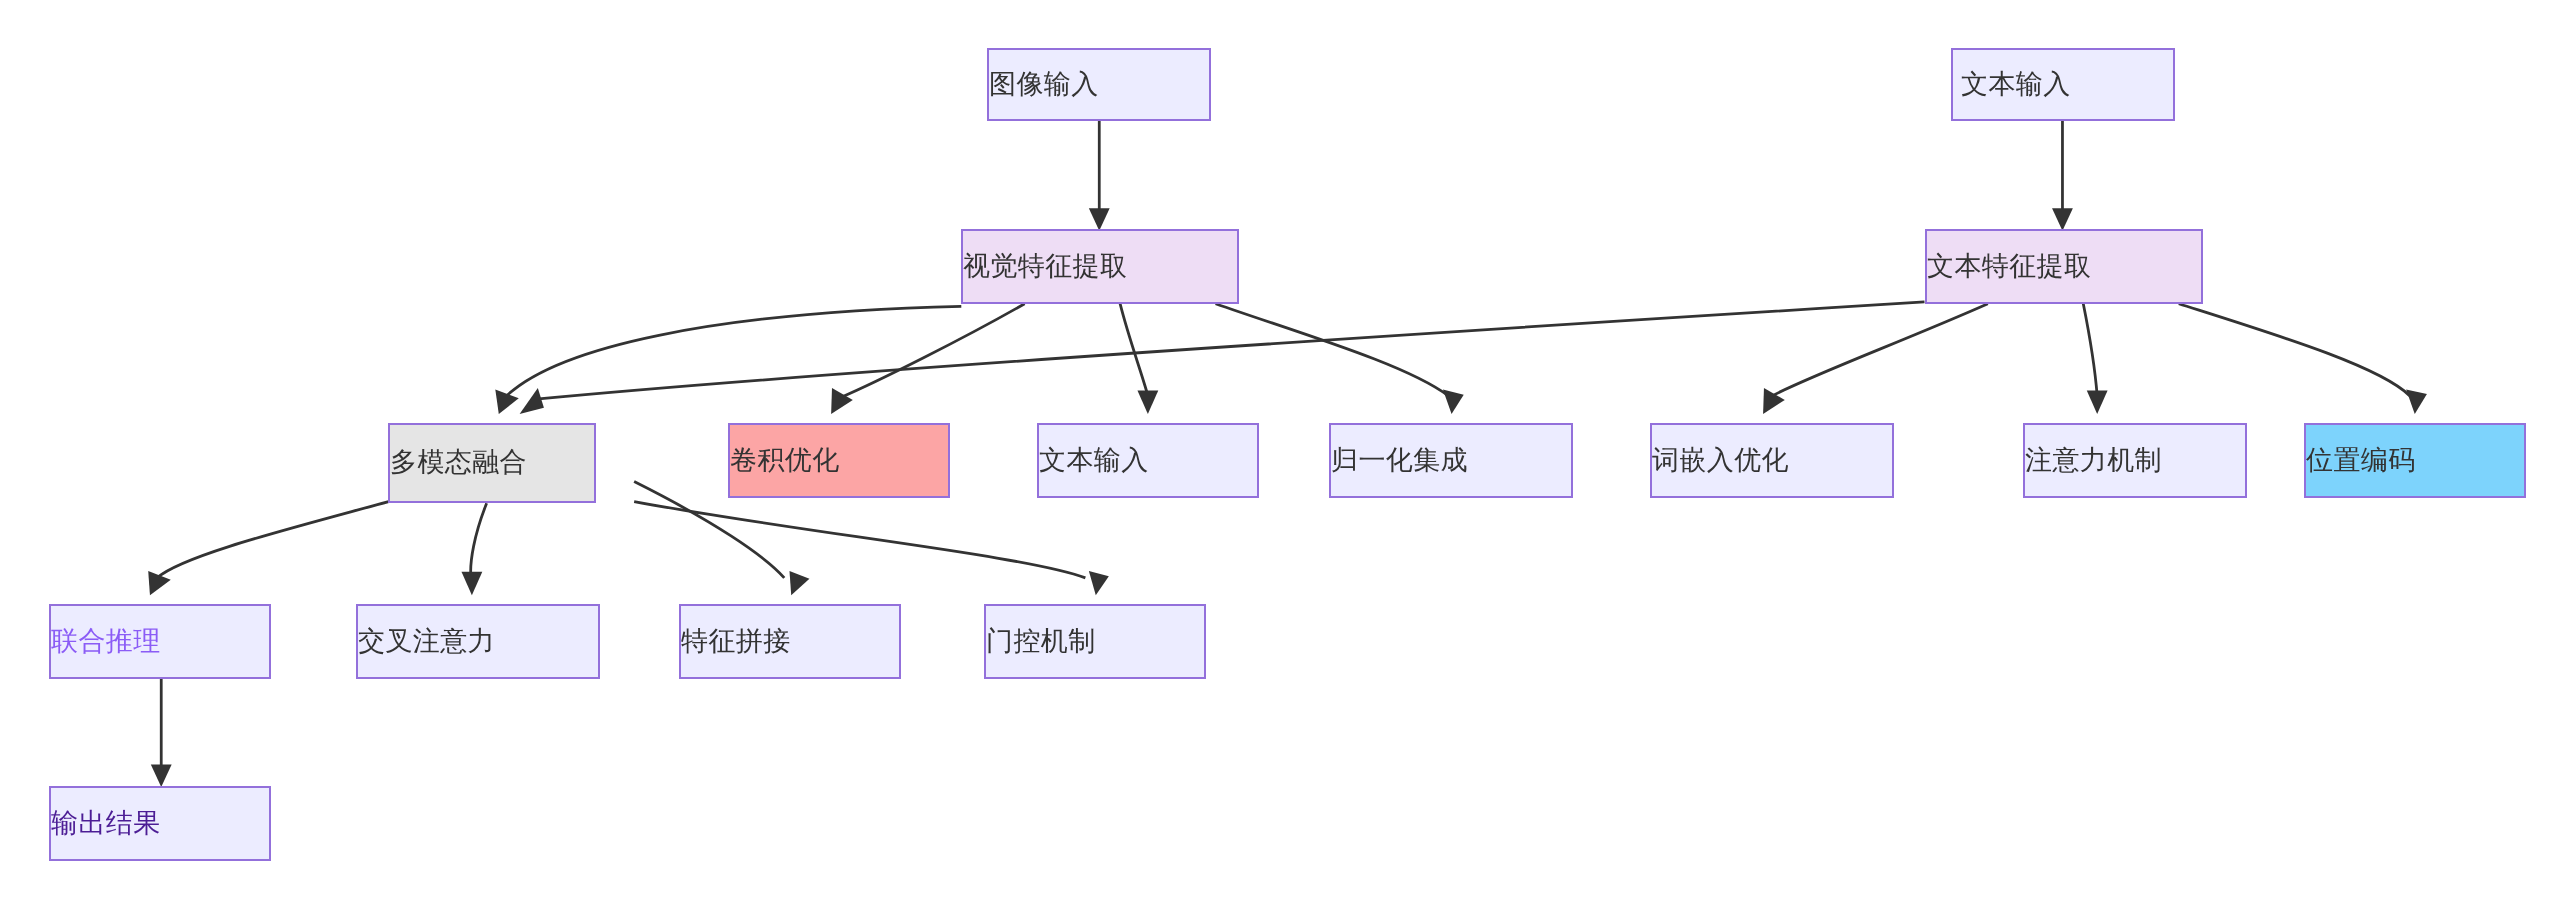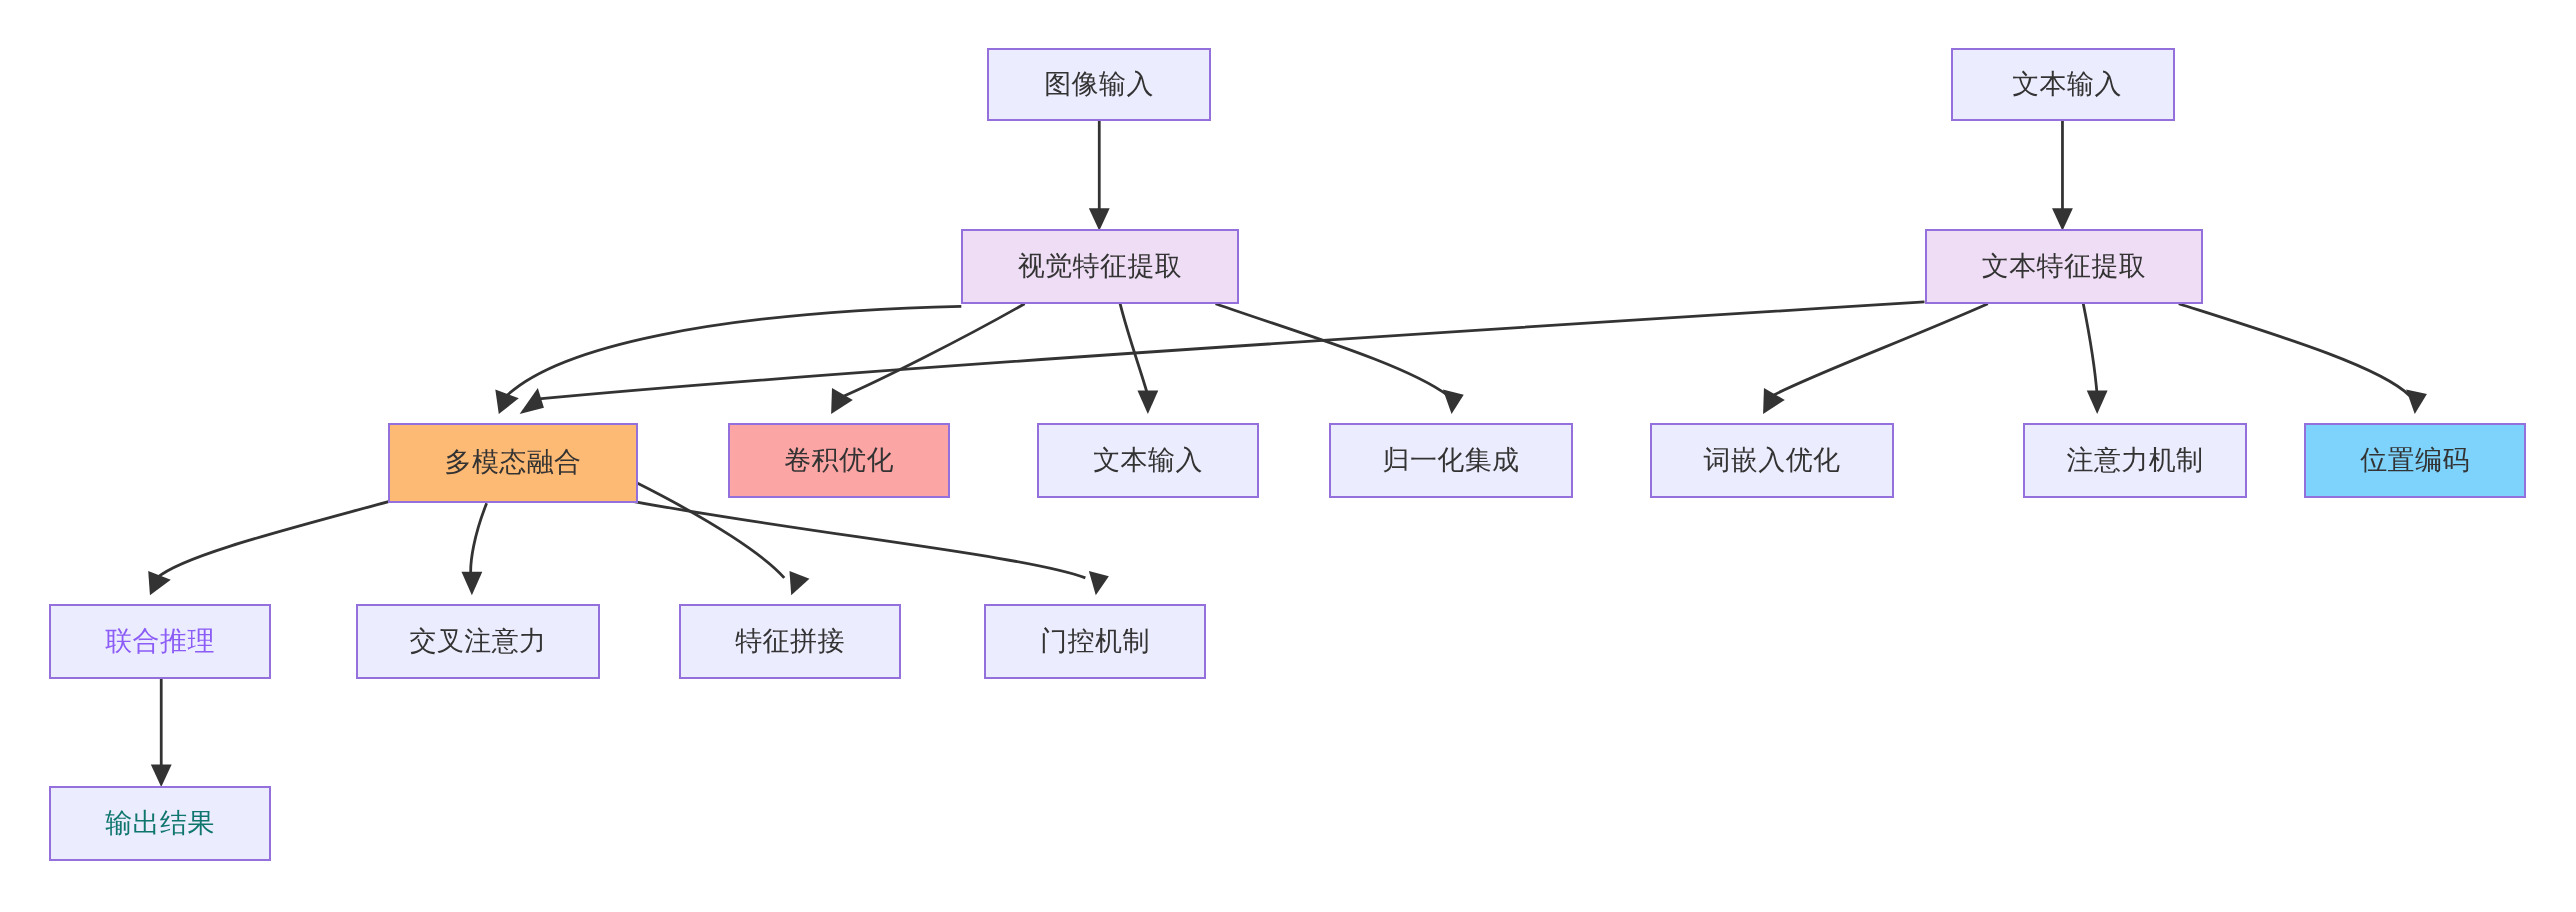--- a/index.html
+++ b/index.html
@@ -33,21 +33,21 @@
   .arrow-head {
     fill: #333333;
     stroke: none;
   }
   .node {
     position: absolute;
     box-sizing: border-box;
     border: 2.6px solid #9370db;
     display: flex;
     align-items: center;
-    justify-content: center;
+    justify-content: flex-start;
     text-align: center;
     color: #333333;
     font-size: 27px;
     line-height: 1.25;
     letter-spacing: 0.4px;
     background: #ececff;
     z-index: 2;
   }
   .node.fill-default { background: #ececff; }
   .node.fill-pink    { background: #eeddf5; }
@@ -129,21 +129,21 @@
       </div>
       <div class="node fill-default" style="left: 1951px; top: 48px; width: 224px; height: 73px; background: rgb(236, 236, 255); border-color: rgb(147, 112, 219); color: rgb(51, 51, 51); padding-left: 8px;">
         <span class="node-label">文本输入</span>
       </div>
       <div class="node fill-pink" style="left: 961px; top: 229px; width: 278px; height: 75px; background: rgb(238, 221, 245); border-color: rgb(147, 112, 219); color: rgb(51, 51, 51);">
         <span class="node-label">视觉特征提取</span>
       </div>
       <div class="node fill-pink" style="left: 1925px; top: 229px; width: 278px; height: 75px; background: rgb(238, 221, 245); border-color: rgb(147, 112, 219); color: rgb(51, 51, 51);">
         <span class="node-label">文本特征提取</span>
       </div>
-      <div class="node fill-blue" style="left: 388px; top: 423px; width: 250px; height: 80px; background: #fdba74; border-color: rgb(147, 112, 219); color: rgb(51, 51, 51);">
+      <div class="node fill-blue" style="left: 388px; top: 423px; width: 208px; height: 80px; background: #e5e5e5; border-color: rgb(147, 112, 219); color: rgb(51, 51, 51);">
         <span class="node-label">多模态融合</span>
       </div>
       <div class="node fill-default" style="left: 728px; top: 423px; width: 222px; height: 75px; background: #fca5a5; border-color: rgb(147, 112, 219); color: rgb(51, 51, 51);">
         <span class="node-label">卷积优化</span>
       </div>
       <div class="node fill-default" style="left: 1037px; top: 423px; width: 222px; height: 75px; background: rgb(236, 236, 255); border-color: rgb(147, 112, 219); color: rgb(51, 51, 51);">
         <span class="node-label">文本输入</span>
       </div>
       <div class="node fill-default" style="left: 1329px; top: 423px; width: 244px; height: 75px; background: rgb(236, 236, 255); border-color: rgb(147, 112, 219); color: rgb(51, 51, 51);">
         <span class="node-label">归一化集成</span>
@@ -162,18 +162,18 @@
       </div>
       <div class="node fill-default" style="left: 356px; top: 604px; width: 244px; height: 75px; background: rgb(236, 236, 255); border-color: rgb(147, 112, 219); color: rgb(51, 51, 51);">
         <span class="node-label">交叉注意力</span>
       </div>
       <div class="node fill-default" style="left: 679px; top: 604px; width: 222px; height: 75px; background: rgb(236, 236, 255); border-color: rgb(147, 112, 219); color: rgb(51, 51, 51);">
         <span class="node-label">特征拼接</span>
       </div>
       <div class="node fill-default" style="left: 984px; top: 604px; width: 222px; height: 75px; background: rgb(236, 236, 255); border-color: rgb(147, 112, 219); color: rgb(51, 51, 51);">
         <span class="node-label">门控机制</span>
       </div>
-      <div class="node fill-default" style="left: 49px; top: 786px; width: 222px; height: 75px; background: rgb(236, 236, 255); border-color: rgb(147, 112, 219); color: #0f766e;">
+      <div class="node fill-default" style="left: 49px; top: 786px; width: 222px; height: 75px; background: rgb(236, 236, 255); border-color: rgb(147, 112, 219); color: #4c1d95;">
         <span class="node-label">输出结果</span>
       </div>
     </div>
 </div>
 
 
 </body></html>

